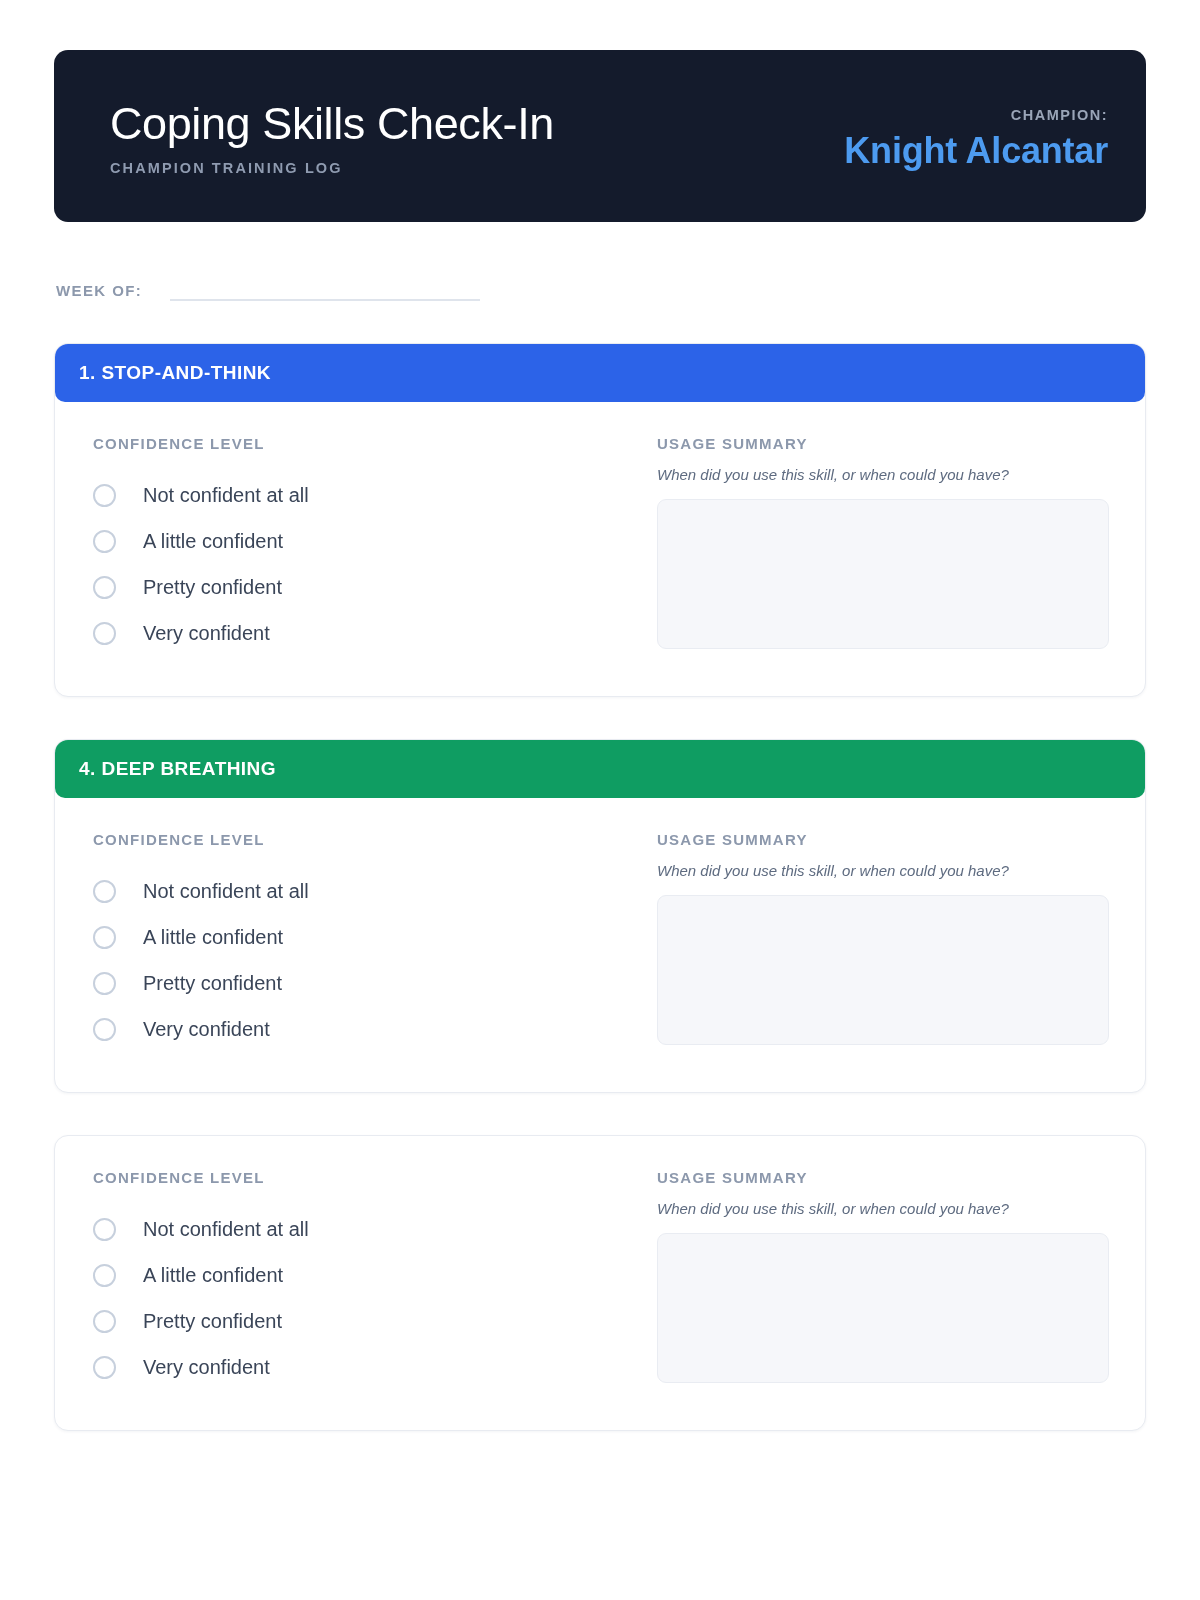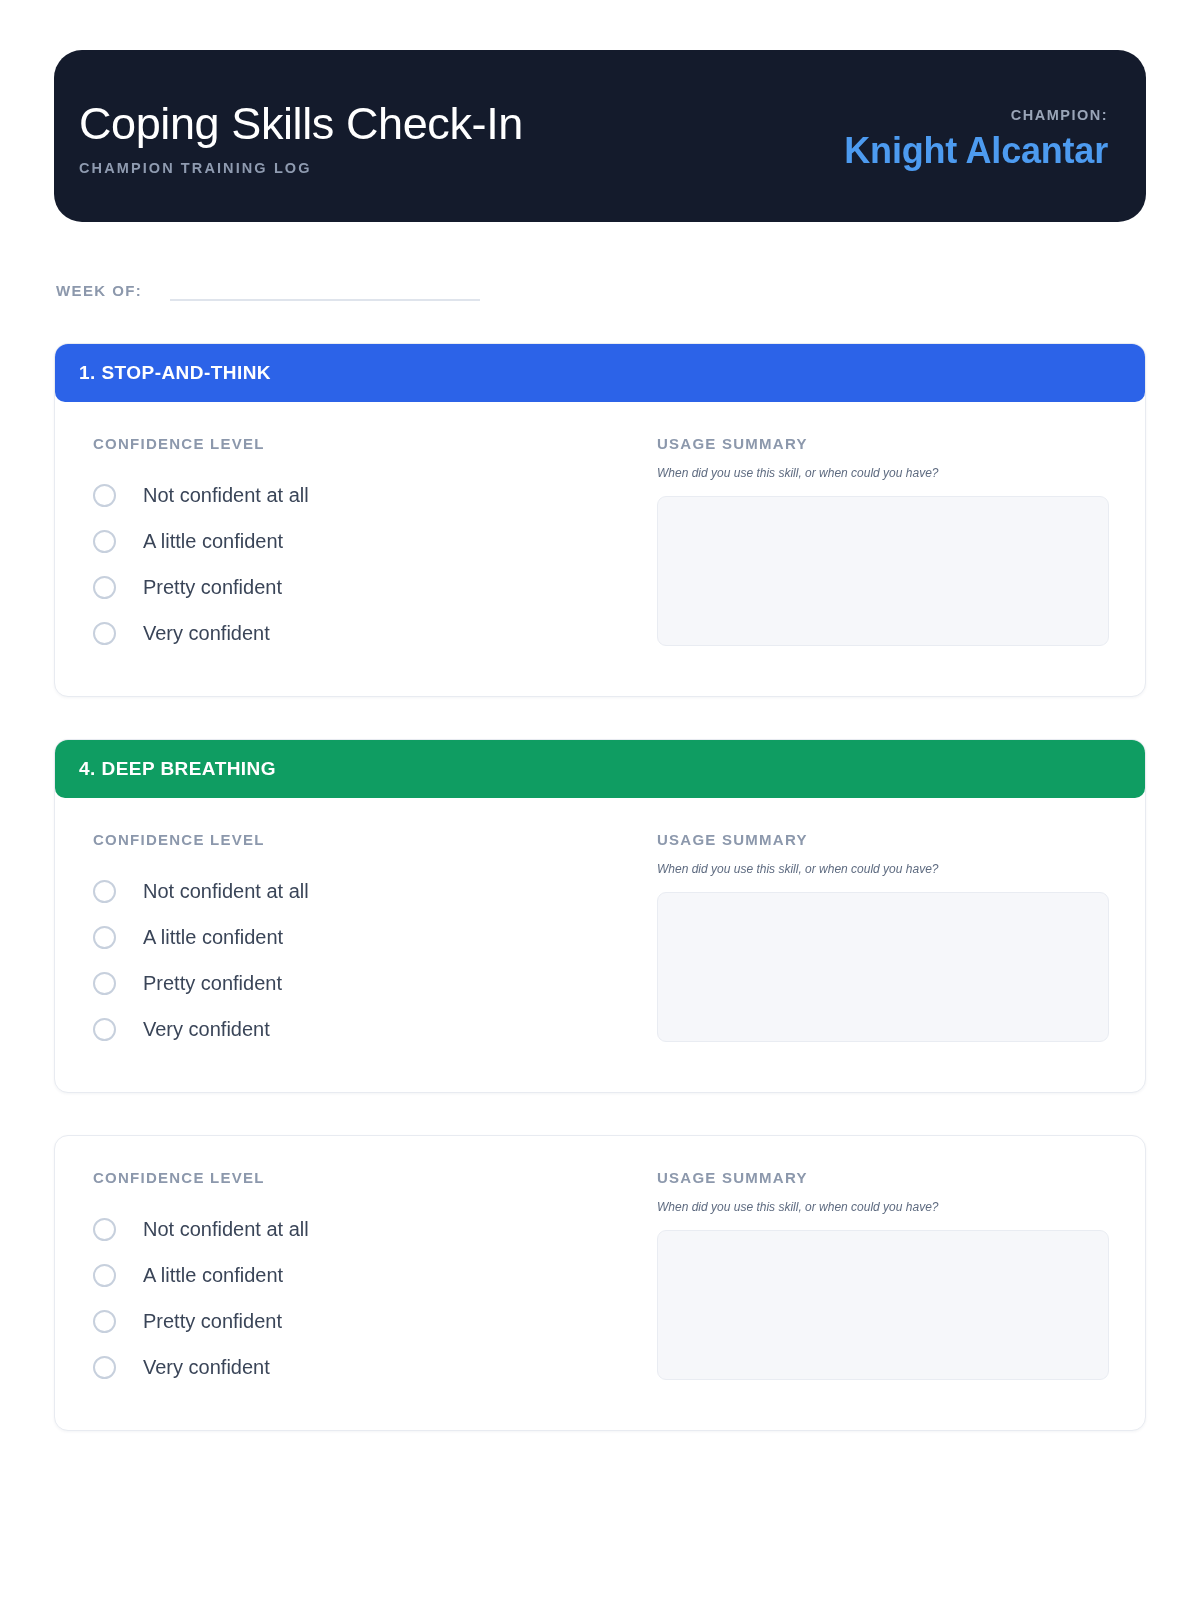--- a/index.html
+++ b/index.html
@@ -18,22 +18,22 @@
     padding: 50px 54px 0 54px;
     background: #ffffff;
     overflow: hidden;
   }
 
   
   .banner {
     position: relative;
     height: 172px;
     background: #141b2c;
-    border-radius: 28px;
-    padding: 0 38px 0 25px;
+    border-radius: 14px;
+    padding: 0 38px 0 56px;
     display: flex;
     align-items: center;
     justify-content: space-between;
   }
 
   .banner-left { padding-top: 4px; }
 
   .banner-title {
     color: #ffffff;
     font-size: 45px;
@@ -154,21 +154,21 @@
 
   .option-label {
     color: #3a4558;
     font-size: 20px;
     font-weight: 400;
   }
 
   .hint {
     margin-top: 14px;
     color: #5e6b80;
-    font-size: 12px;
+    font-size: 15px;
     font-style: italic;
   }
 
   .textarea-box {
     margin-top: 16px;
     height: 150px;
     background: #f6f7fa;
     border: 1px solid #e9ecf2;
     border-radius: 9px;
   }

